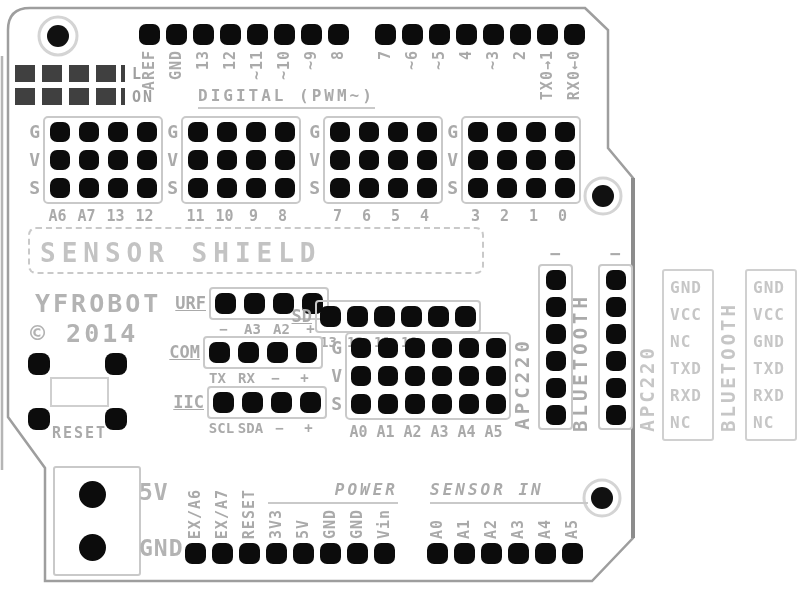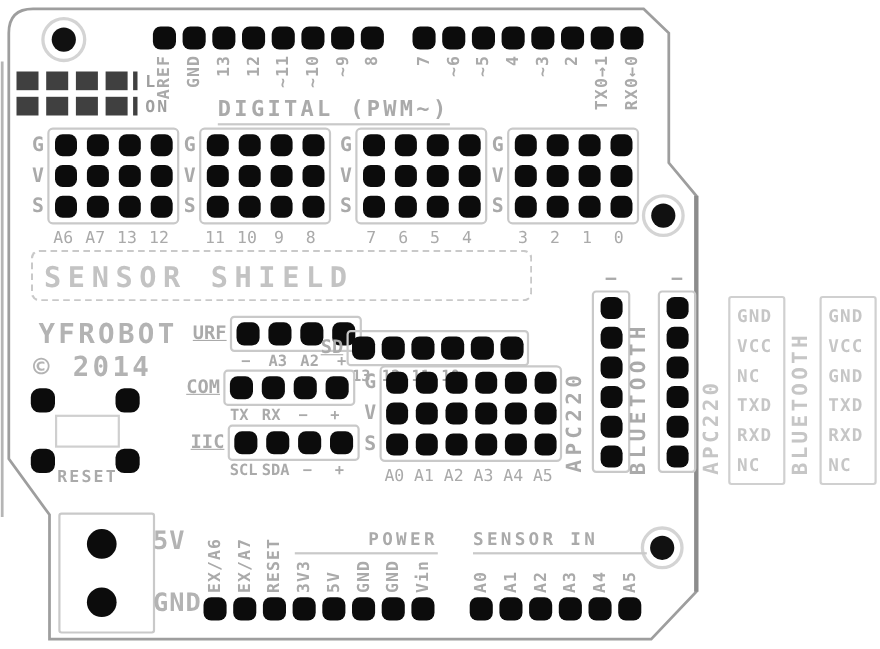--- a/index.html
+++ b/index.html
@@ -24,31 +24,31 @@
     font-size:15px;font-weight:bold;color:var(--silk);letter-spacing:1px;line-height:1;}
   .vtext{position:absolute;display:block;writing-mode:vertical-rl;transform:rotate(180deg);
     font-weight:bold;color:var(--silk);letter-spacing:4px;line-height:1;font-size:19px;}
   .vtext.light{color:var(--silk-light);letter-spacing:3px;}
   
   .top-pins{display:flex;}
   .tp-group{display:flex;}
   .tp-gap{margin-left:20px;}
   .tp-unit{width:27px;display:flex;flex-direction:column;align-items:center;}
   .tp-unit .vlabel{margin-top:5px;}
-  .digital-heading{font-size:20px;font-weight:bold;letter-spacing:3px;color:var(--silk);
+  .digital-heading{font-size:16px;font-weight:bold;letter-spacing:3px;color:var(--silk);
     border-bottom:2px solid var(--frame);padding-bottom:2px;}
   
   .gvs-wrap{display:flex;align-items:flex-start;}
   .gvs-rows{display:grid;grid-auto-rows:28px;width:16px;margin:1px 3px 0 0;}
   .gvs-rows span{display:flex;align-items:center;justify-content:flex-end;
     font-size:18px;font-weight:bold;color:var(--silk);}
   .gvs-frame{display:grid;grid-template-columns:repeat(4,29px);grid-auto-rows:28px;
     place-items:center;border:2px solid var(--frame);border-radius:5px;}
   .gvs-cols{display:grid;grid-template-columns:repeat(4,29px);margin-top:3px;}
-  .gvs-cols span{text-align:center;font-size:15px;font-weight:normal;color:var(--silk);}
+  .gvs-cols span{text-align:center;font-size:15px;font-weight:bold;color:var(--silk);}
   .cols6{grid-template-columns:repeat(6,27px)!important;}
   
   .mini{display:flex;align-items:flex-start;}
   .mini-label{font-size:17px;font-weight:bold;color:var(--silk);margin-right:3px;
     padding-top:6px;width:40px;text-align:right;text-decoration:underline;}
   .mini-frame{display:grid;grid-auto-rows:29px;place-items:center;
     border:2px solid var(--frame);border-radius:4px;}
   .c4{grid-template-columns:repeat(4,29px);}
   .c6{grid-template-columns:repeat(6,27px);}
   .mini-sub{display:grid;margin-top:1px;}
@@ -74,21 +74,21 @@
   .vframe{display:grid;grid-auto-rows:27px;place-items:center;width:31px;
     border:2px solid var(--frame);border-radius:4px;}
   .pinout{width:40px;border:2px solid #d0d0d0;border-radius:3px;padding:3px 2px 3px 6px;
     display:grid;grid-auto-rows:27px;background:#fff;}
   .pinout span{font-size:16px;font-weight:bold;color:var(--silk-light);
     display:flex;align-items:center;letter-spacing:1px;}
   
   .pwr-frame{width:84px;height:106px;border:2px solid var(--frame);border-radius:3px;background:#fff;}
   .pwr-lbl{font-size:23px;font-weight:bold;color:#b3b3b3;letter-spacing:1px;}
   .uheading{font-size:16px;font-weight:bold;letter-spacing:3px;color:var(--silk);
-    border-bottom:2px solid var(--frame);padding-bottom:3px;box-sizing:border-box;}
+    border-bottom:2px solid var(--frame);padding-bottom:3px;box-sizing:border-box;font-style:italic;}
   .bottom-pins{display:flex;}
   .bp-unit{width:27px;height:80px;display:flex;flex-direction:column;align-items:center;
     justify-content:flex-end;}
   .bp-unit .vlabel{margin-bottom:4px;}
 </style>
 </head>
 <body>
 
 <div id="canvas">
 

